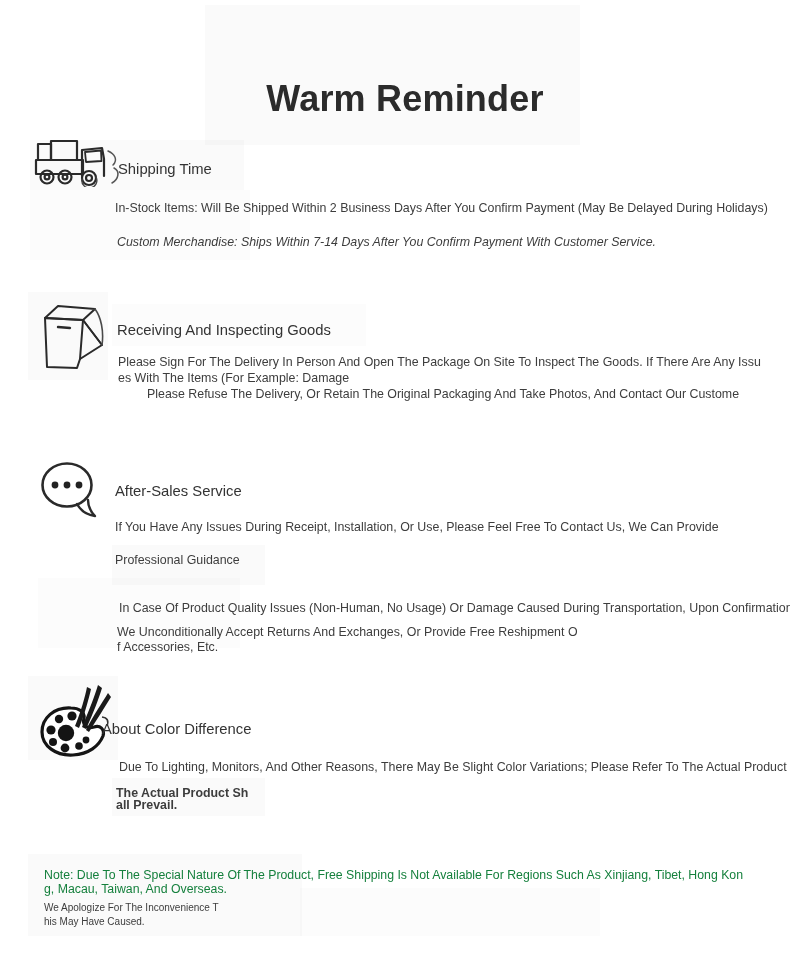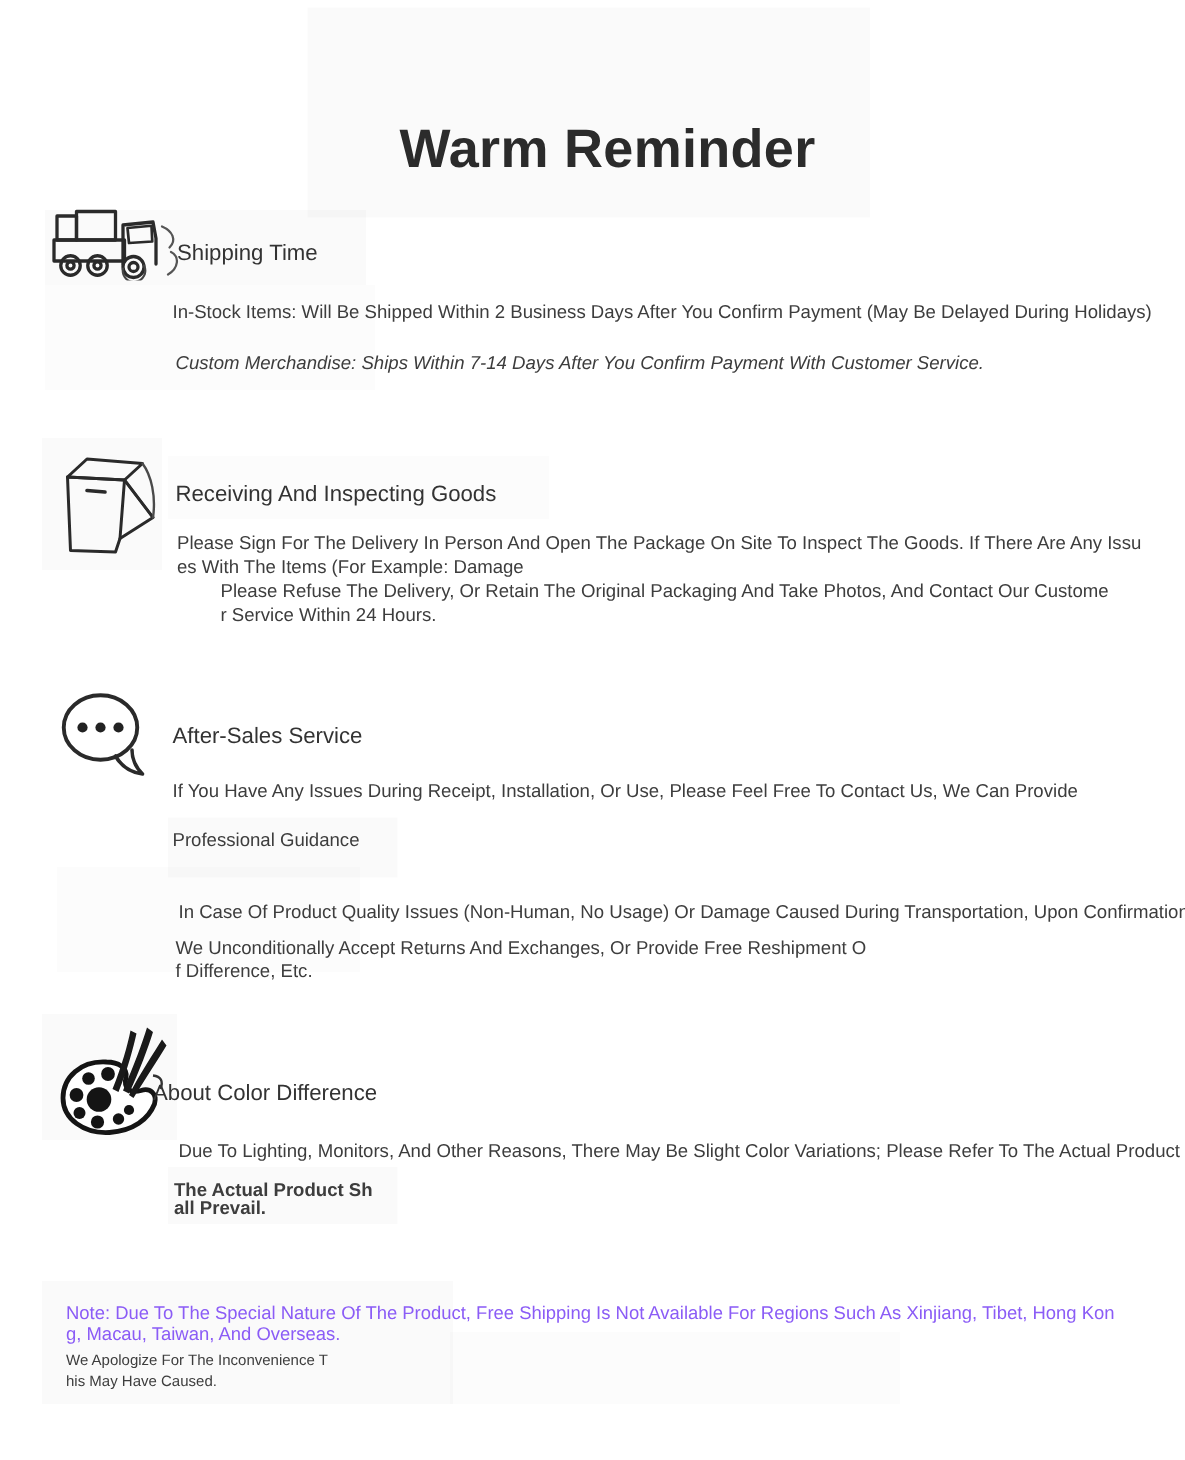--- a/index.html
+++ b/index.html
@@ -14,21 +14,21 @@
     font-size:36px;font-weight:700;color:#2b2b2b;letter-spacing:.2px;
   }
   .hd{position:absolute;font-size:14.8px;color:#333333;white-space:nowrap;}
   .txt{font-size:12.4px;color:#3d3d3d;white-space:nowrap;}
   .abs{position:absolute;}
   .grp{position:absolute;}
   .lh15{line-height:15.5px;}
   .lh150{line-height:15px;}
   .lh12{line-height:12px;font-weight:bold;}
   .lh14{line-height:14px;}
-  .note .txt{color:#8b5cf6;font-size:12.3px;}
+  .note .txt{color:#15803d;font-size:12.3px;}
   .apology .txt{color:#3d3d3d;font-size:10px;}
   svg{display:block;}
   
   #s1-icon{position:absolute;left:34px;top:139px;}
   #s1-hd{left:118px;top:161px;}
   #s1-p1{left:115px;top:201px;}
   #s1-p2{left:117px;top:235px;font-style:italic;}
   #s2-icon{position:absolute;left:44px;top:303px;}
   #s2-hd{left:117px;top:322px;}
   #s2-pa{left:118px;top:355px;}
@@ -95,39 +95,38 @@
     <path d="M14,24 L26,25" stroke-width="2.4"></path>
   </svg>
 </div>
 <div class="hd" id="s2-hd">Receiving And Inspecting Goods</div>
 <div class="grp" id="s2-pa">
   <div class="txt lh15">Please Sign For The Delivery In Person And Open The Package On Site To Inspect The Goods. If There Are Any Issu</div>
   <div class="txt lh15">es With The Items (For Example: Damage</div>
 </div>
 <div class="grp" id="s2-pb">
   <div class="txt lh15">Please Refuse The Delivery, Or Retain The Original Packaging And Take Photos, And Contact Our Custome</div>
-  <div class="txt lh15">r Service Within 24 Hours.</div>
 </div>
 
 <div id="s3-icon">
   <svg width="62" height="58" viewBox="0 0 62 58" fill="none" stroke="#2a2a2a" stroke-width="2.6" stroke-linecap="round" stroke-linejoin="round">
     <ellipse cx="27" cy="24" rx="24.5" ry="21.5"></ellipse>
     <path d="M37,43 C41,50 47,54 55,55 C50,50 48,45 48,39" stroke-width="2.4"></path>
     <circle cx="15" cy="24" r="3.4" fill="#222" stroke="none"></circle>
     <circle cx="27" cy="24" r="3.4" fill="#222" stroke="none"></circle>
     <circle cx="39" cy="24" r="3.4" fill="#222" stroke="none"></circle>
   </svg>
 </div>
 <div class="hd" id="s3-hd">After-Sales Service</div>
 <div class="abs txt" id="s3-p1">If You Have Any Issues During Receipt, Installation, Or Use, Please Feel Free To Contact Us, We Can Provide</div>
 <div class="abs txt" id="s3-p2">Professional Guidance</div>
 <div class="abs txt" id="s3-p3">In Case Of Product Quality Issues (Non-Human, No Usage) Or Damage Caused During Transportation, Upon Confirmation</div>
 <div class="grp" id="s3-p4">
   <div class="txt lh150">We Unconditionally Accept Returns And Exchanges, Or Provide Free Reshipment O</div>
-  <div class="txt lh150">f Difference, Etc.</div>
+  <div class="txt lh150">f Accessories, Etc.</div>
 </div>
 
 <div id="s4-icon">
   <svg width="80" height="78" viewBox="0 0 80 78">
     <path d="M33,27 C16,26 4,37 4,51 C4,65 18,75 35,74 C51,73 61,65 65,55 C67,48 62,44 56,46 C49,48 44,45 46,37 C47,31 41,27 33,27 Z" fill="#ffffff" stroke="#141414" stroke-width="3.2"></path>
     <circle cx="21" cy="38" r="4.2" fill="#141414"></circle>
     <circle cx="34" cy="35" r="4.6" fill="#141414"></circle>
     <circle cx="13" cy="49" r="4.6" fill="#141414"></circle>
     <circle cx="28" cy="52" r="8.2" fill="#141414"></circle>
     <circle cx="15" cy="61" r="4" fill="#141414"></circle>

